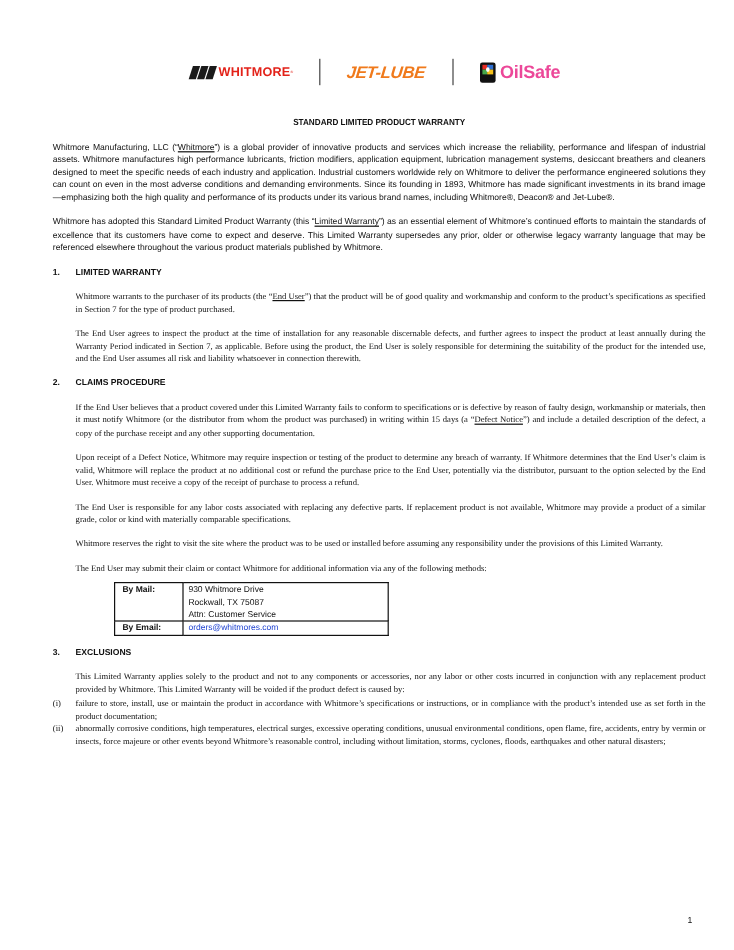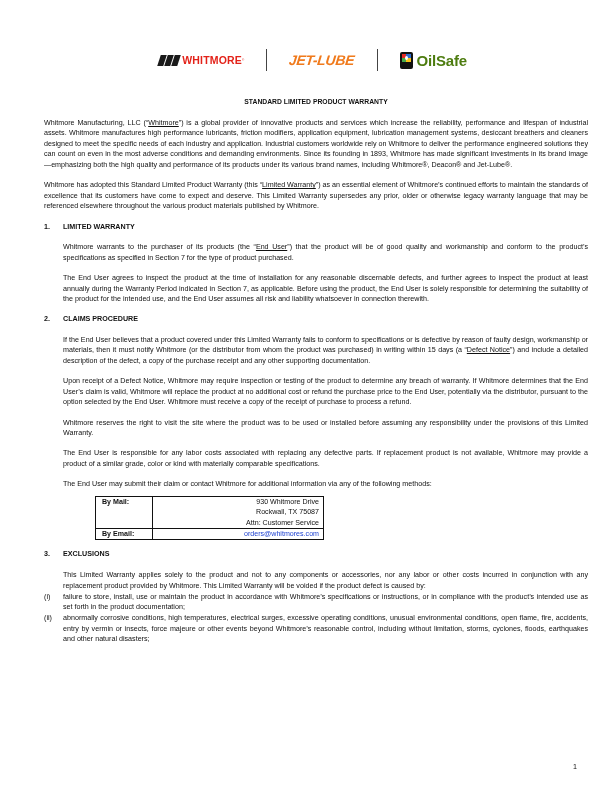--- a/index.html
+++ b/index.html
@@ -31,39 +31,39 @@
     .logo-oilsafe { display: flex; align-items: center; }
     .os-icon {
       width: 13px; height: 17px; background: #111; border-radius: 2px;
       position: relative; margin-right: 4px; overflow: hidden;
     }
     .os-icon .q1 { position: absolute; left: 2px; top: 2px; width: 4px; height: 4px; background: #e52a24; }
     .os-icon .q2 { position: absolute; left: 6px; top: 2px; width: 5px; height: 4px; background: #2f6fd0; }
     .os-icon .q3 { position: absolute; left: 2px; top: 6px; width: 4px; height: 4px; background: #47a84a; }
     .os-icon .q4 { position: absolute; left: 6px; top: 6px; width: 5px; height: 4px; background: #f6c21a; }
     .os-icon .drop { position: absolute; left: 5px; top: 4px; width: 3px; height: 4px; background: #fff; border-radius: 50%; }
-    .os-text { font-weight: 700; font-size: 15px; color: #4d7c0f; letter-spacing: -0.2px; }
+    .os-text { font-weight: 700; font-size: 15px; color: #ec4899; letter-spacing: -0.2px; }
 
     .doc { position: absolute; left: 44px; top: 97px; width: 544px; font-size: 7.15px; line-height: 10.6px; }
     .title {
       text-align: center; font-weight: 700; font-size: 7.4px; margin: 0 0 10px 0;
       transform: scaleX(0.92);
     }
     p { margin: 0 0 9.6px 0; text-align: justify; }
-    .ind { margin-left: 19px; }
+    .ind { margin-left: 19px; font-family: Liberation Serif, serif; }
     .sec-head { font-weight: 700; margin: 3px 0 10px 0; display: flex; }
     .sec-head .num { width: 19px; }
     u { text-decoration: underline; }
     a.mail { color: #1b3fd0; }
     .contact {
       margin: 3px 0 9px 51px; border-collapse: collapse; font-size: 7.1px; line-height: 10.4px;
     }
     .contact td { border: 0.8px solid #111; padding: 0 4px; vertical-align: top; }
     .contact td.lbl { width: 46px; padding-left: 6px; font-weight: bold; }
-    .contact td.val { width: 162px; text-align: right; }
+    .contact td.val { width: 162px; }
     .ex-list { margin: -9px 0 0 0; padding: 0; list-style: none; }
     .ex-list li { display: flex; text-align: justify; }
     .ex-list .rn { width: 19px; flex-shrink: 0; }
     .ex-list .rt { flex: 1; }
     .page-num { position: absolute; left: 573px; top: 762px; font-size: 7.2px; }
   </style>
 </head>
 <body>
 
 <div class="logos">
@@ -104,22 +104,22 @@
   </div>
   <p class="ind"><span>Whitmore warrants to the purchaser of its products (the “</span><u>End User</u><span>”) that the product will be of good quality and workmanship and conform to the product’s specifications as specified in Section 7 for the type of product purchased.</span></p>
   <p class="ind">The End User agrees to inspect the product at the time of installation for any reasonable discernable defects, and further agrees to inspect the product at least annually during the Warranty Period indicated in Section 7, as applicable. Before using the product, the End User is solely responsible for determining the suitability of the product for the intended use, and the End User assumes all risk and liability whatsoever in connection therewith.</p>
 
   <div class="sec-head">
     <span class="num">2.</span>
       <span>CLAIMS PROCEDURE</span>
   </div>
   <p class="ind"><span>If the End User believes that a product covered under this Limited Warranty fails to conform to specifications or is defective by reason of faulty design, workmanship or materials, then it must notify Whitmore (or the distributor from whom the product was purchased) in writing within 15 days (a “</span><u>Defect Notice</u><span>”) and include a detailed description of the defect, a copy of the purchase receipt and any other supporting documentation.</span></p>
   <p class="ind">Upon receipt of a Defect Notice, Whitmore may require inspection or testing of the product to determine any breach of warranty. If Whitmore determines that the End User’s claim is valid, Whitmore will replace the product at no additional cost or refund the purchase price to the End User, potentially via the distributor, pursuant to the option selected by the End User. Whitmore must receive a copy of the receipt of purchase to process a refund.</p>
+  <p class="ind">The End User is responsible for any labor costs associated with replacing any defective parts. If replacement product is not available, Whitmore may provide a product of a similar grade, color or kind with materially comparable specifications.</p>
   <p class="ind">Whitmore reserves the right to visit the site where the product was to be used or installed before assuming any responsibility under the provisions of this Limited Warranty.</p>
-  <p class="ind">The End User is responsible for any labor costs associated with replacing any defective parts. If replacement product is not available, Whitmore may provide a product of a similar grade, color or kind with materially comparable specifications.</p>
   <p class="ind" style="margin-bottom:6px;">The End User may submit their claim or contact Whitmore for additional information via any of the following methods:</p>
 
   <table class="contact">
     <tbody>
         <tr>
       <td class="lbl">By Mail:</td>
       <td class="val">
         <div>930 Whitmore Drive</div>
         <div>Rockwall, TX 75087</div>
         <div>Attn: Customer Service</div>

